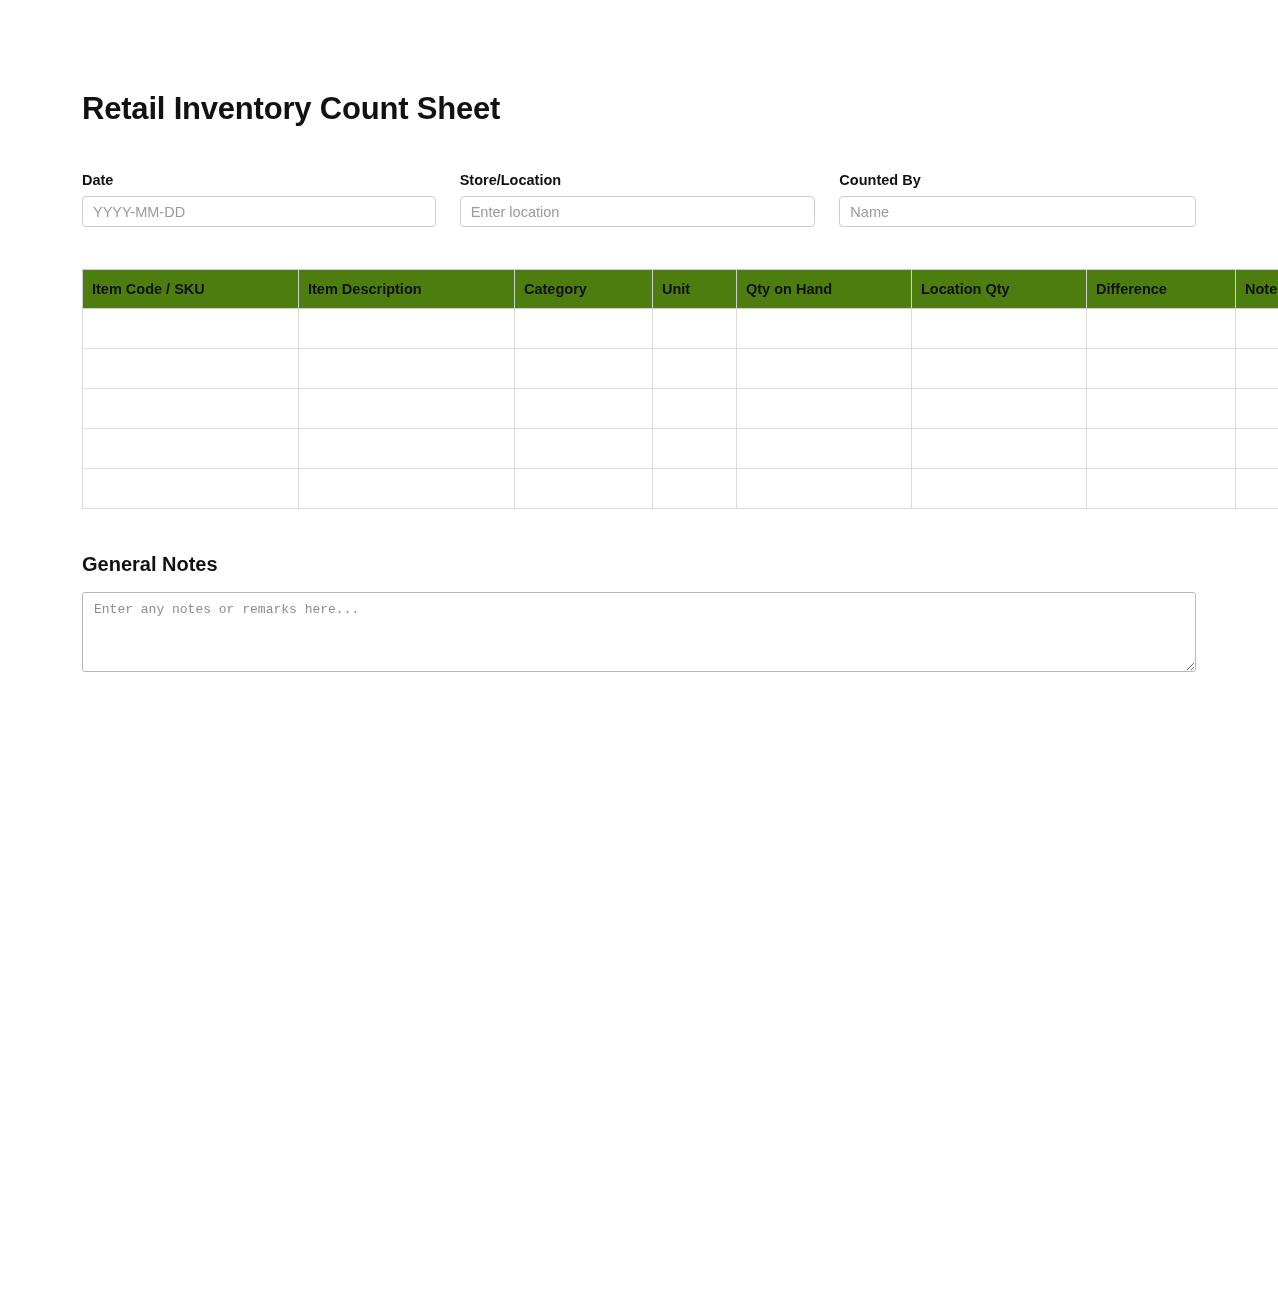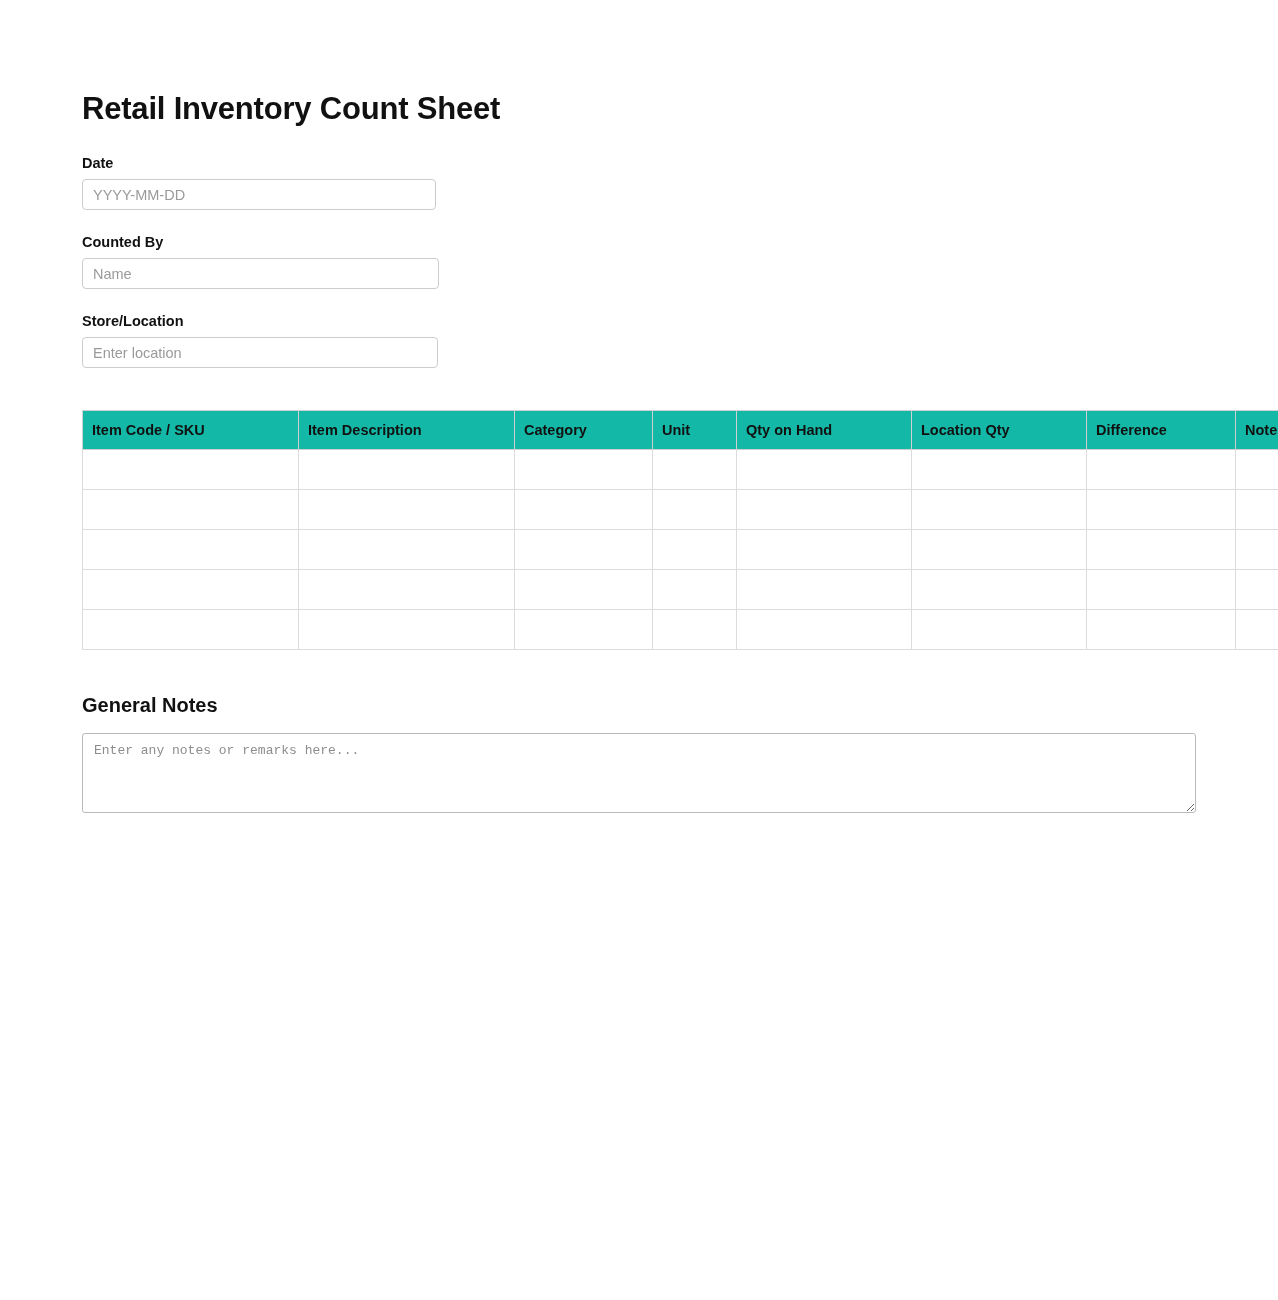--- a/index.html
+++ b/index.html
@@ -16,29 +16,28 @@
   }
   .page {
     padding: 92px 82px 0 82px;
     box-sizing: border-box;
     width: 1278px;
   }
   .page-title {
     font-size: 31px;
     font-weight: bold;
     letter-spacing: -0.2px;
-    margin: 0 0 29px 0;
+    margin: 0 0 46px 0;
     line-height: 1.1;
     color: #111111;
   }
   .meta-row {
     display: flex;
     gap: 24px;
     margin-bottom: 42px;
-    flex-direction: column;
   }
   .meta-field {
     display: flex;
     flex-direction: column;
   }
   .meta-field.date { width: 354px; }
   .meta-field.store { width: 356px; }
   .meta-field.counted { width: 357px; }
   .field-label {
     font-size: 14.5px;
@@ -69,21 +68,21 @@
     margin-bottom: 44px;
   }
   table.count-table th {
     border: 1px solid #cfcfcf;
     text-align: left;
     font-size: 14.5px;
     font-weight: bold;
     padding: 9px 8px 9px 9px;
     height: 20px;
     color: #111111;
-    background: #14b8a6;
+    background: #4d7c0f;
     vertical-align: middle;
   }
   table.count-table td {
     border: 1px solid #dcdcdc;
     height: 21px;
     padding: 9px 8px;
     background: #ffffff;
   }
   .col-sku { width: 198px; }
   .col-desc { width: 198px; }
@@ -127,28 +126,28 @@
 
   <h1 class="page-title">Retail Inventory Count Sheet</h1>
 
   <div class="meta-row">
 
     <div class="meta-field date">
       <label class="field-label">Date</label>
       <input class="text-input" type="text" placeholder="YYYY-MM-DD" style="">
     </div>
 
+    <div class="meta-field store">
+      <label class="field-label">Store/Location</label>
+      <input class="text-input" type="text" placeholder="Enter location" style="">
+    </div>
+
     <div class="meta-field counted">
       <label class="field-label">Counted By</label>
       <input class="text-input" type="text" placeholder="Name" style="">
-    </div>
-
-    <div class="meta-field store">
-      <label class="field-label">Store/Location</label>
-      <input class="text-input" type="text" placeholder="Enter location" style="">
     </div>
 
   </div>
 
   <table class="count-table">
     <thead>
       <tr>
         <th class="col-sku">Item Code / SKU</th>
         <th class="col-desc">Item Description</th>
         <th class="col-cat">Category</th>

